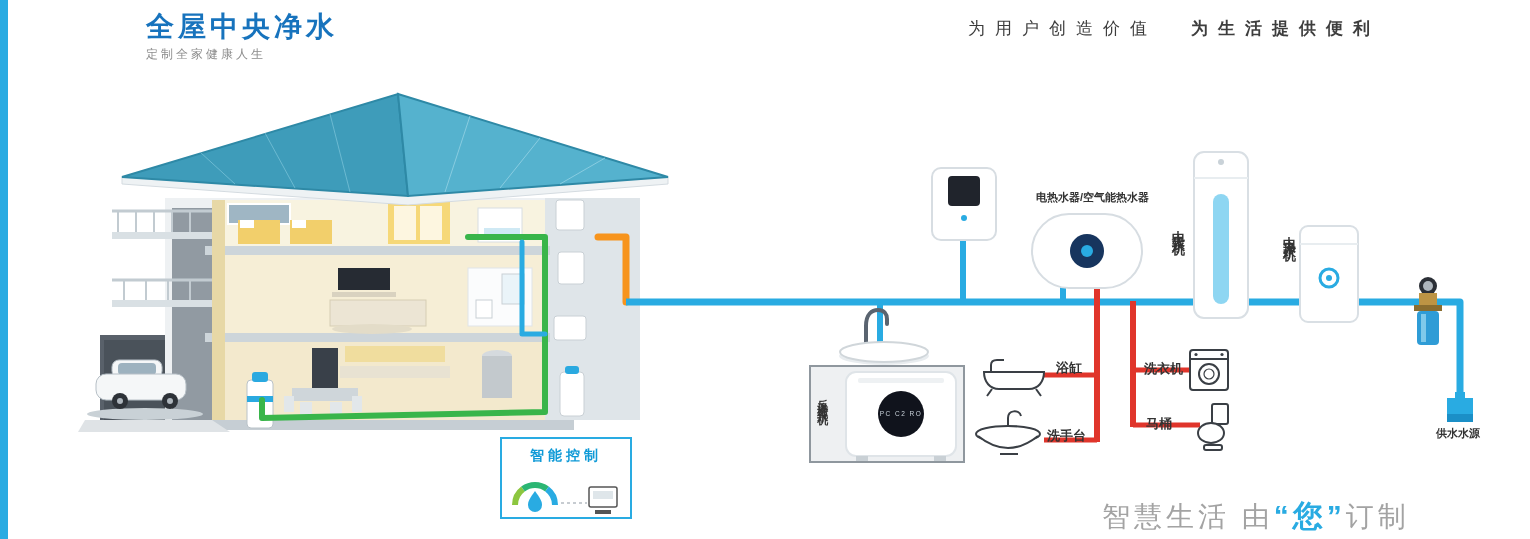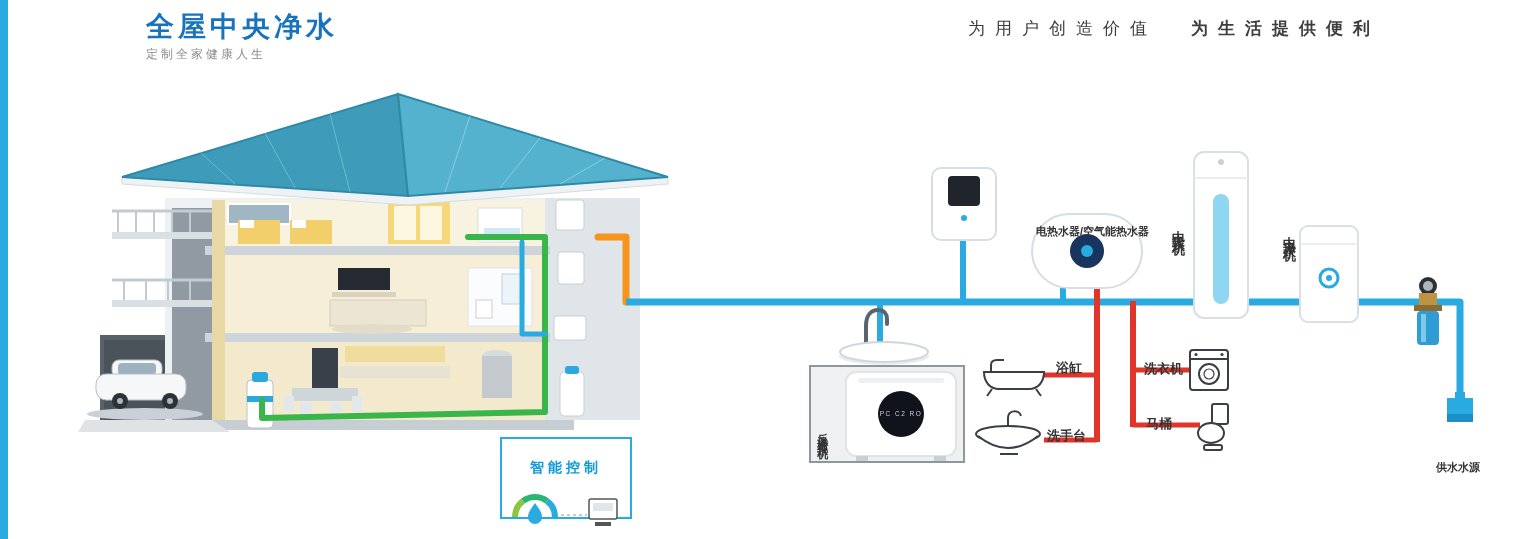--- a/index.html
+++ b/index.html
@@ -14,26 +14,26 @@
   .header .subtitle { font-size:12px; color:#8c8c8c; letter-spacing:3px; }
 
   .slogans { position:absolute; top:17px; left:968px; white-space:nowrap;
              font-family:"Liberation Serif","DejaVu Serif",serif; font-size:17px; color:#3d3d3d; }
   .slogans .s { letter-spacing:10px; }
   .slogans .s + .s { margin-left:34px;font-weight:bold; }
 
   .scene { position:absolute; left:0; top:0; width:1530px; height:539px; }
 
   .lbl { position:absolute; color:#333; font-weight:bold; font-size:13px; line-height:1.15; white-space:nowrap; }
-  .lbl.small { font-size:11px;margin-top:34px; }
+  .lbl.small { font-size:11px; }
   .lbl.v { writing-mode:vertical-rl; letter-spacing:3px; white-space:normal; }
 
   .smart-box { position:absolute; left:500px; top:437px; width:132px; height:82px;
                border:2px solid #29abe2; background:#fff; text-align:center; }
-  .smart-title { font-size:14px; font-weight:bold; color:#0f9ad7; letter-spacing:4px; margin-top:20px; }
+  .smart-title { font-size:14px; font-weight:bold; color:#0f9ad7; letter-spacing:4px; margin-top:8px; }
 
   .footer { position:absolute; left:1102px; top:496px; font-size:28px; color:#a3a3a3;
             letter-spacing:4px; white-space:nowrap; }
   .footer .hl { color:#29abe2; font-weight:bold; font-size:30px; }
 </style>
 </head>
 <body>
 
 <div class="page">
 
@@ -294,14 +294,17 @@
       </g>
       <line x1="58" y1="38" x2="84" y2="38" stroke="#b5bcc2" stroke-width="1.5" stroke-dasharray="3,3"></line>
       <g>
         <rect x="86" y="22" width="28" height="20" rx="2" fill="#fff" stroke="#555" stroke-width="1.5"></rect>
         <rect x="90" y="26" width="20" height="8" fill="#dfe6ea"></rect>
         <rect x="92" y="45" width="16" height="4" fill="#555"></rect>
       </g>
     </svg>
   </div>
 
+  <div class="footer">
+    <span>智慧生活 由</span><span class="hl">“您”</span><span>订制</span>
+  </div>
 
 </div>
 
 </body></html>

